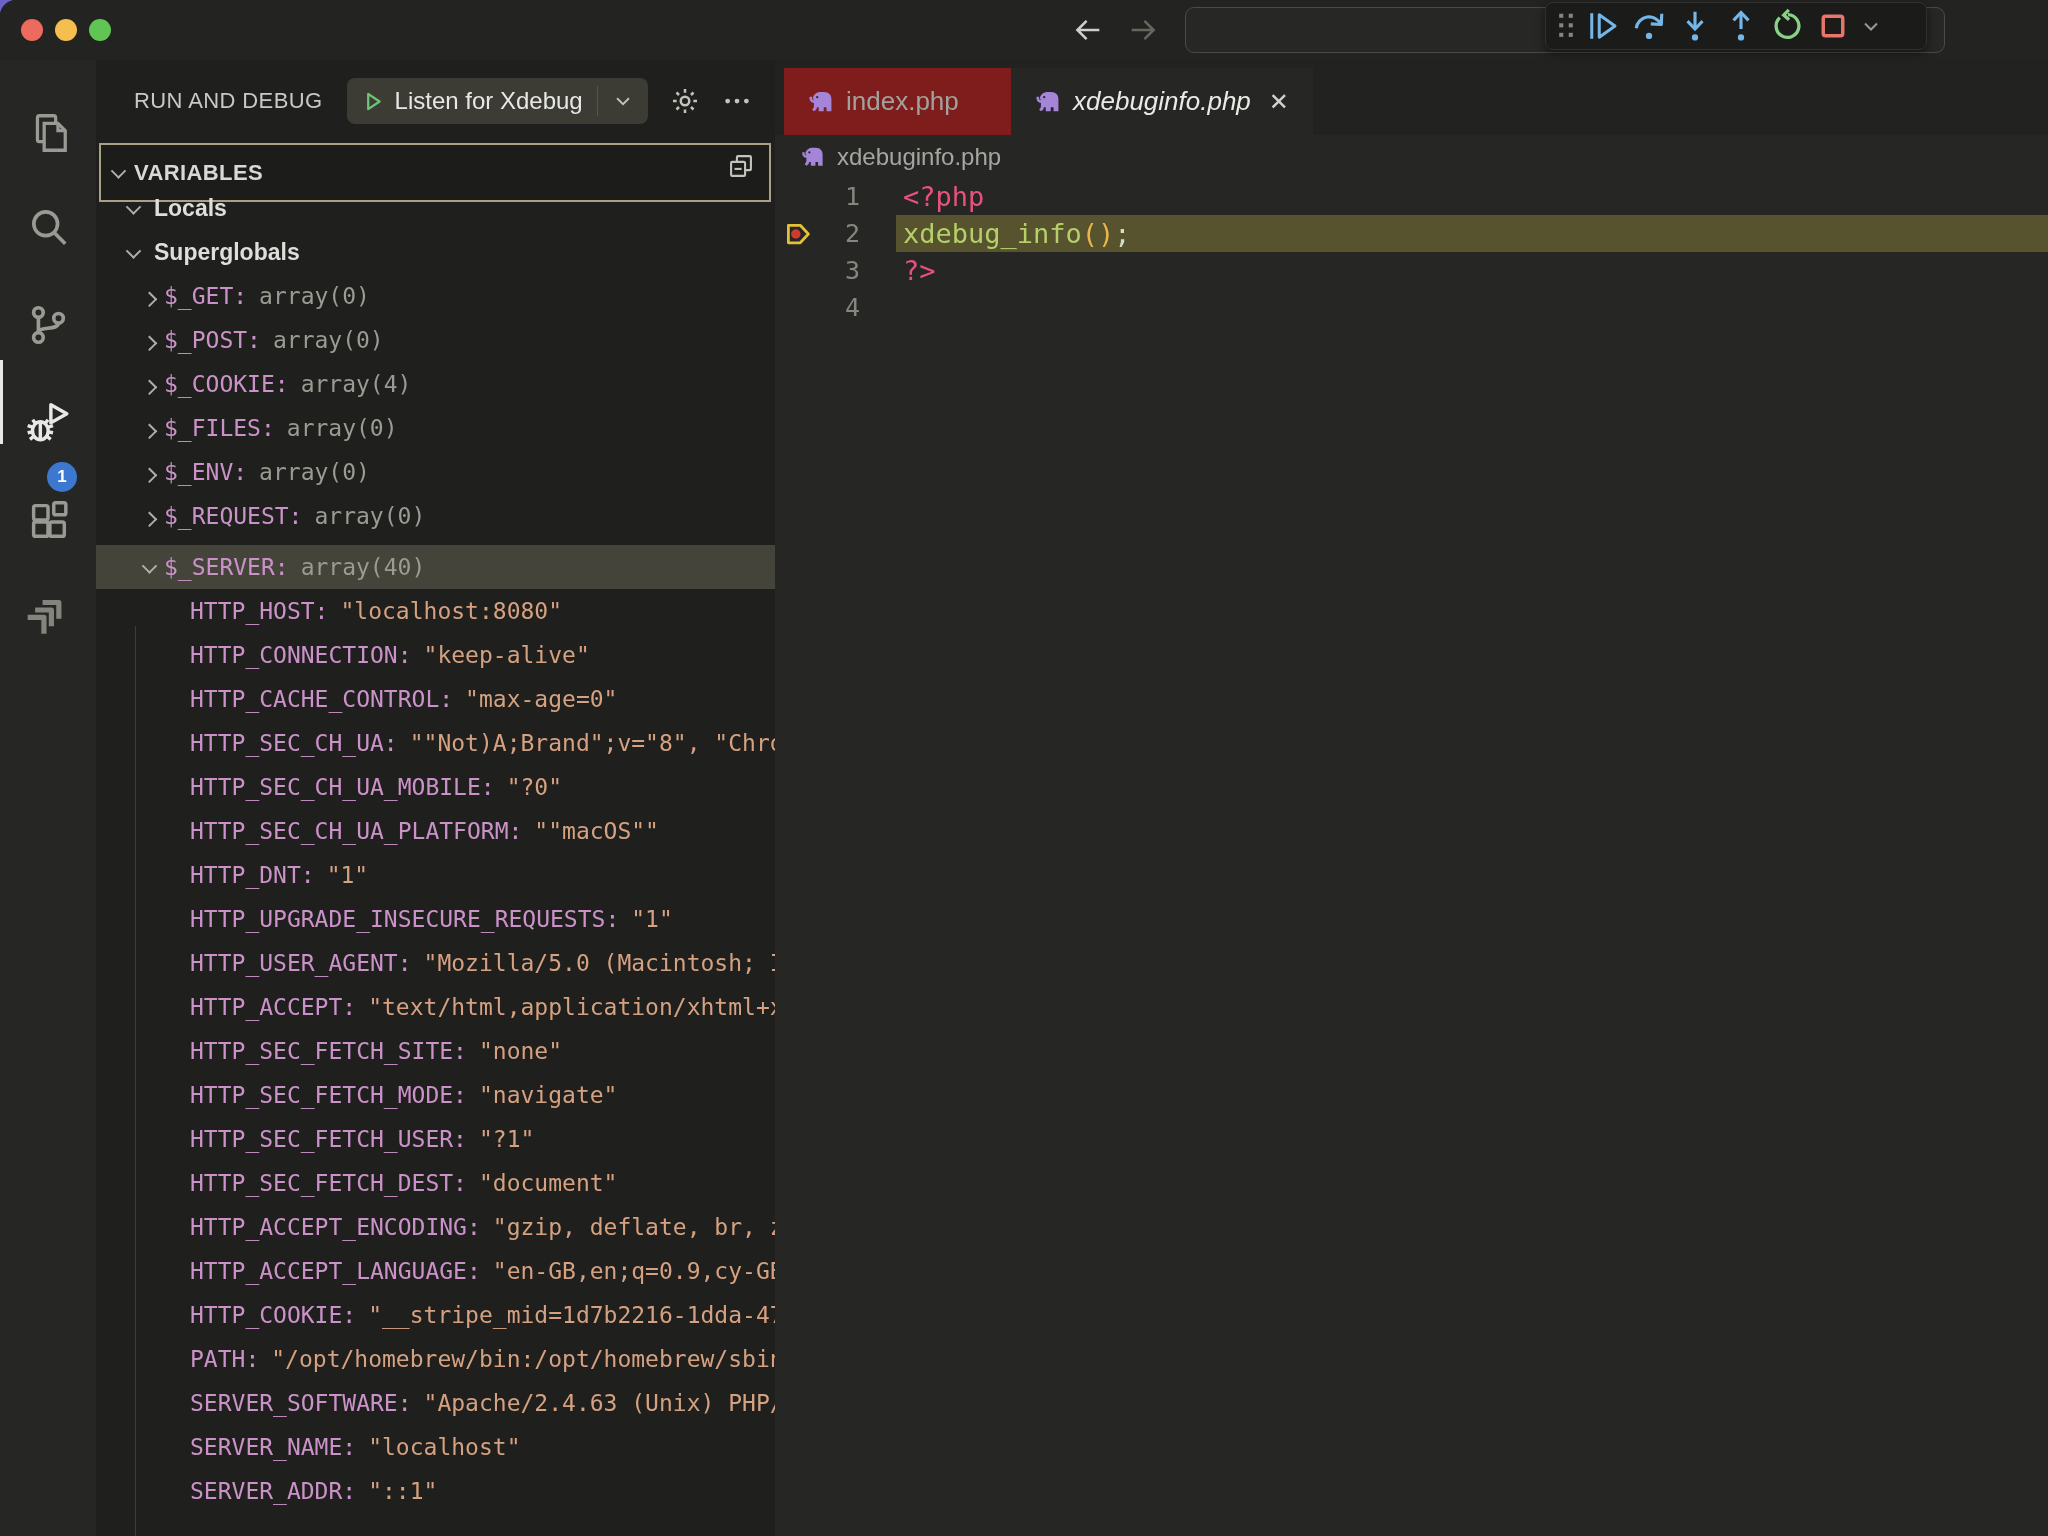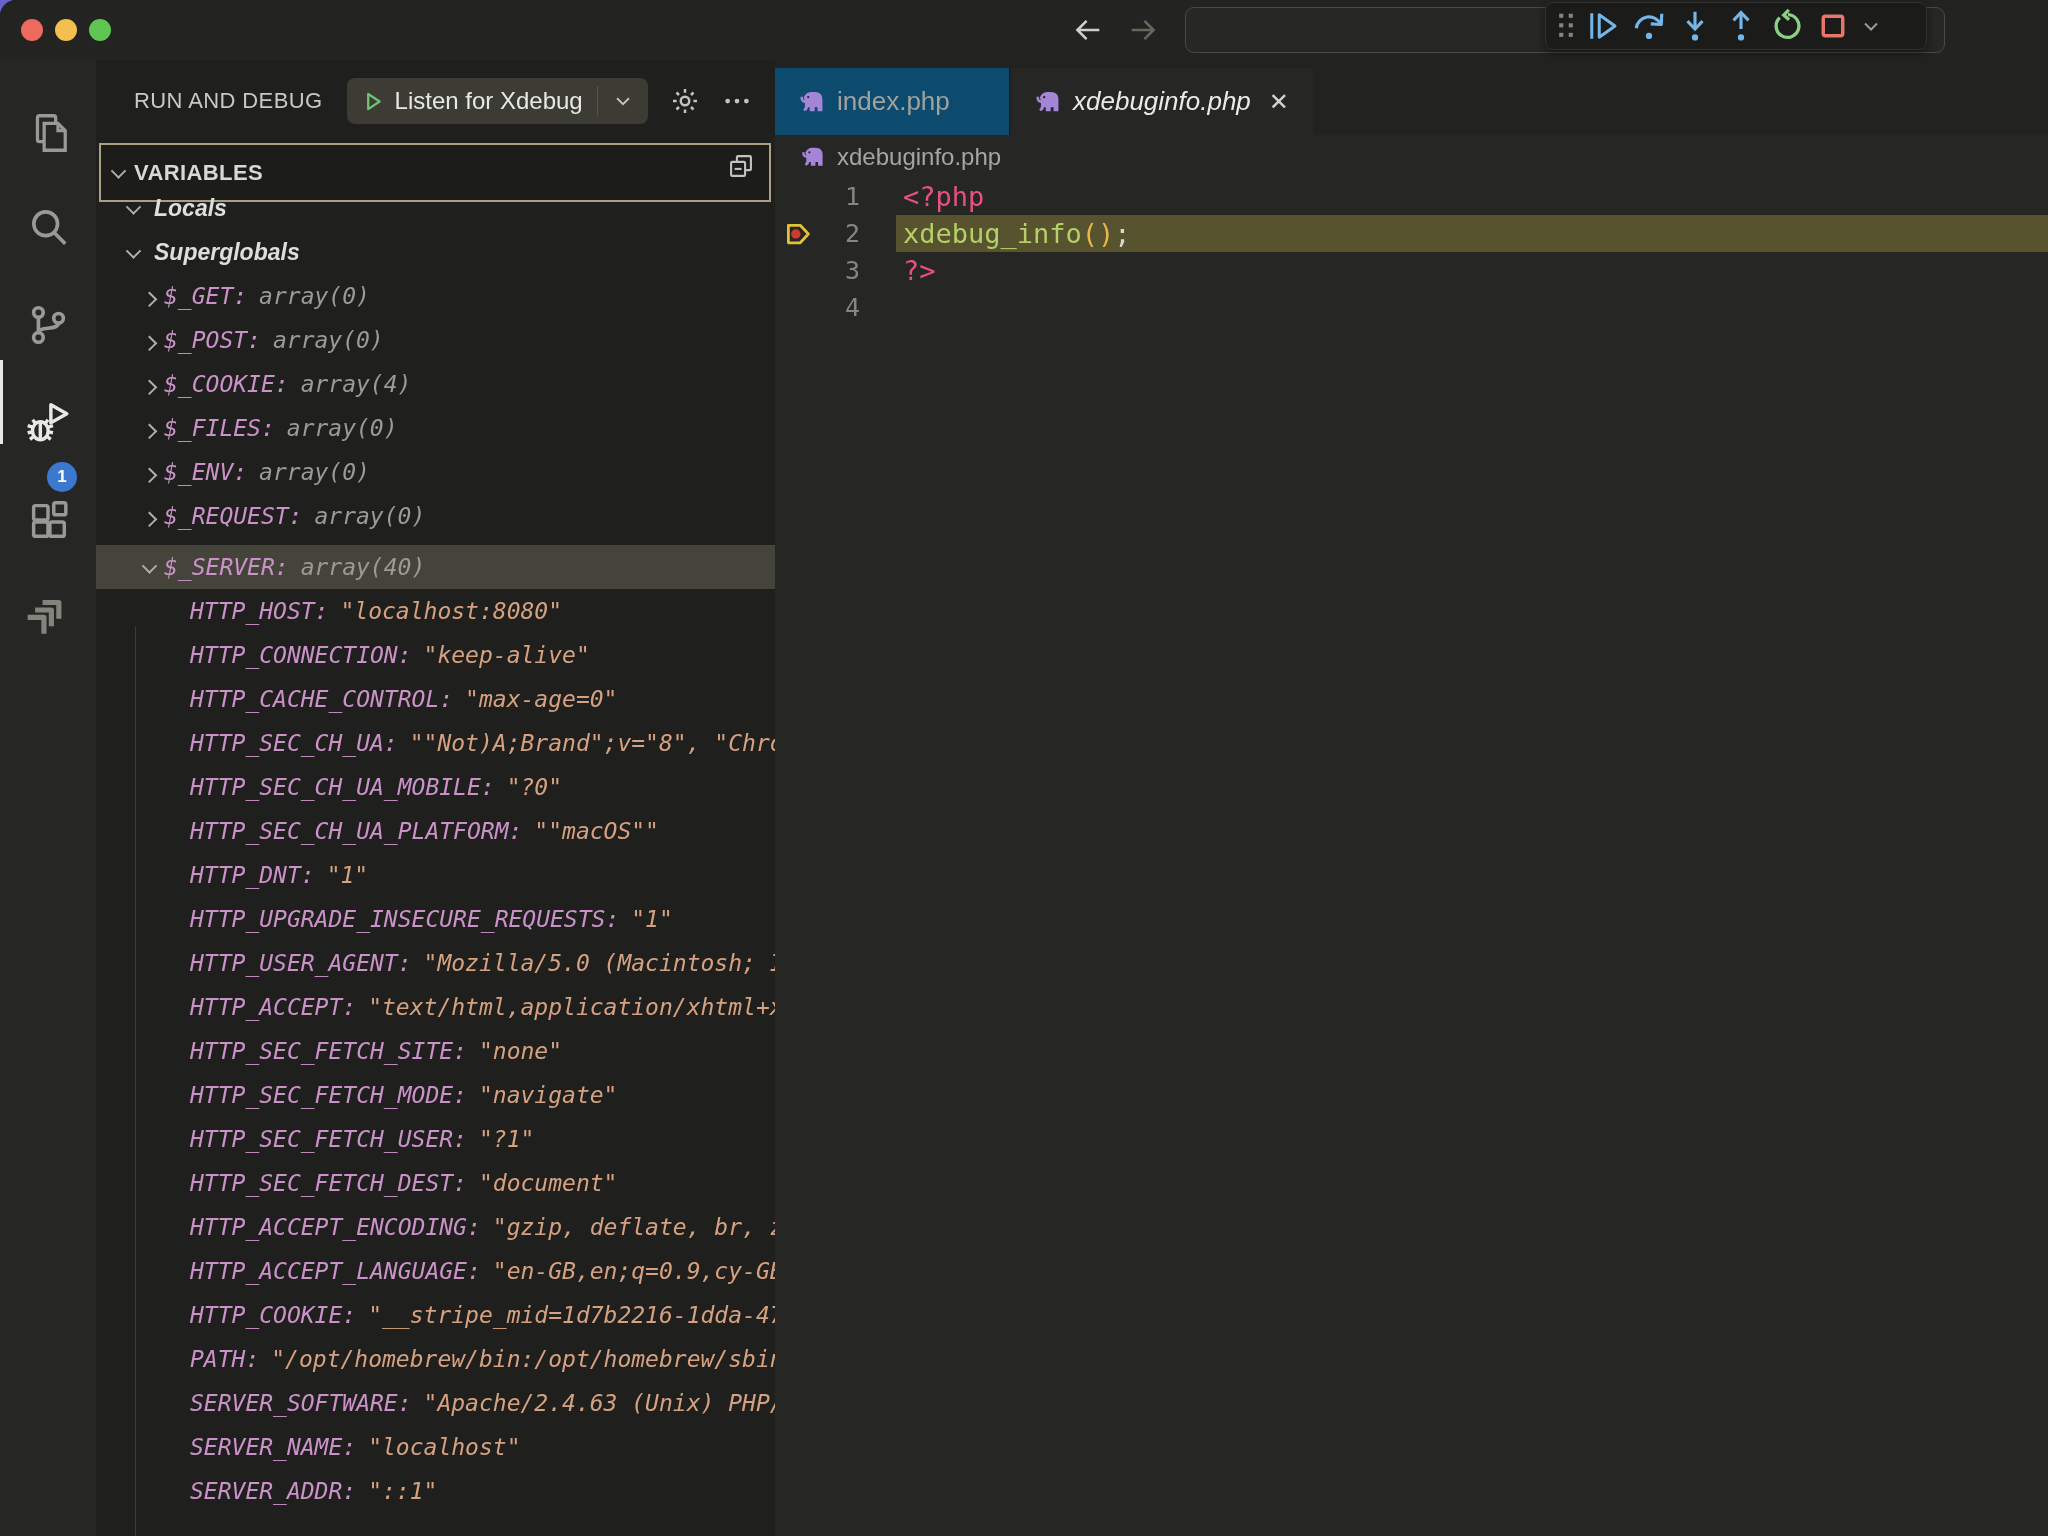--- a/index.html
+++ b/index.html
@@ -44,38 +44,38 @@
   #vars-header { position:absolute; left:3px; top:83px; width:672px; height:59px; background:#1c1c1b;
     border:2px solid #a9a085; display:flex; align-items:center; }
   #vars-title { color:#d8d8d4; font-weight:bold; font-size:22px; letter-spacing:.4px; margin-left:10px; }
   #vars-collapse { position:absolute; right:14px; top:7px; }
 
   
   .chev { display:inline-block; width:11px; height:11px; border-right:2px solid #b0b0aa; border-bottom:2px solid #b0b0aa; }
   .chev.down { transform:rotate(45deg) translate(-1px,-1px); }
   .chev.right { transform:rotate(-45deg) translate(-2px,2px); }
 
-  #tree { position:absolute; left:0; top:126px; right:0; bottom:0; font-family:"DejaVu Sans Mono", monospace; font-size:23px;font-style:italic; }
+  #tree { position:absolute; left:0; top:126px; right:0; bottom:0; font-family:"DejaVu Sans Mono", monospace; font-size:23px; }
   .row { height:44px; display:flex; align-items:center; white-space:nowrap; position:relative; }
   .row .cwrap { width:30px; display:flex; justify-content:center; }
   .row.scope { padding-left:22px; }
   .row.scope .slabel { font-family:"Liberation Sans", sans-serif; font-weight:bold; font-size:23px; color:#dededa; margin-left:6px; }
   .row.gvar { padding-left:38px; }
   .row.child { padding-left:94px; }
   .vname { color:#cb92c9; }
   .vval  { color:#d5a181; margin-left:12px; }
   .vval.gray { color:#9b9b94; }
   .row.selected { background:#45443a;margin-top:7px; }
   #indent-guide { position:absolute; left:39px; top:440px; bottom:0; width:1px; background:#3c3c38; }
 
   
   #editor { position:absolute; left:775px; top:60px; right:0; bottom:0; background:#262624; }
   #tabstrip { position:absolute; left:0; top:0; right:0; height:75px; background:#222220; }
   .tab { position:absolute; top:8px; height:67px; display:flex; align-items:center; padding:0 22px; font-size:26px; }
-  #tab-0 { left:0; width:235px; background:#0c4a6e; color:#a2a29c; border-right:1px solid #1b1b1a; }
+  #tab-0 { left:9px; width:235px; background:#7f1d1d; color:#a2a29c; border-right:1px solid #1b1b1a; }
   #tab-1 { left:236px; width:302px; background:#262624; color:#eaeae6; font-style:italic; }
   .tab .tab-label { margin-left:12px; white-space:nowrap; }
   .tab .close { margin-left:18px; font-style:normal; color:#d2d2cc; font-size:24px; line-height:1; }
   #breadcrumb { position:absolute; left:0; top:75px; right:0; height:43px; background:#262624; display:flex; align-items:center; padding-left:24px; }
   #breadcrumb .bc-label { color:#a6a6a0; font-size:24px; margin-left:12px; }
 
   #codearea { position:absolute; left:0; top:118px; right:0; bottom:0; font-family:"DejaVu Sans Mono", monospace; font-size:27px; }
   .cl { height:37px; display:flex; align-items:center; position:relative; }
   .cl .ln { width:85px; text-align:right; color:#86867f; font-size:25px; }
   .cl .codetext { margin-left:43px; }

